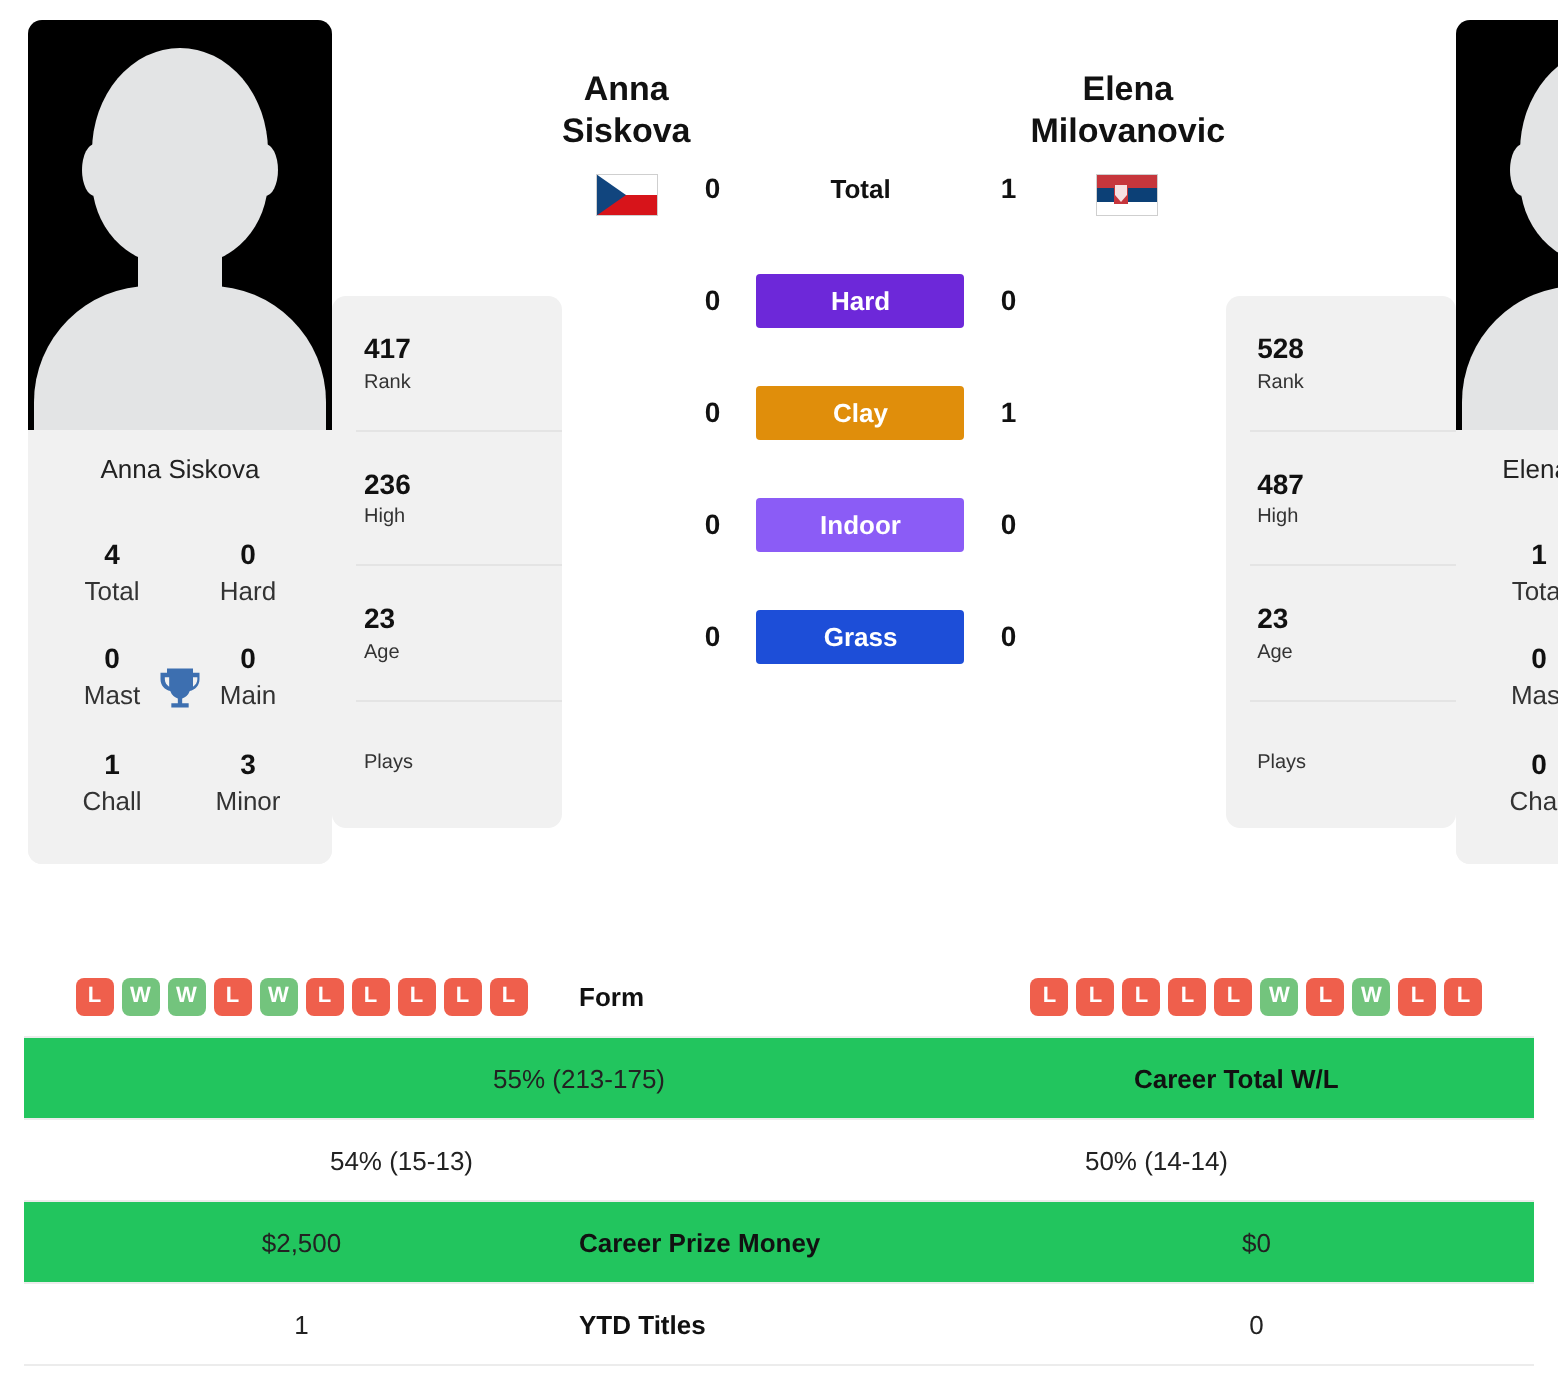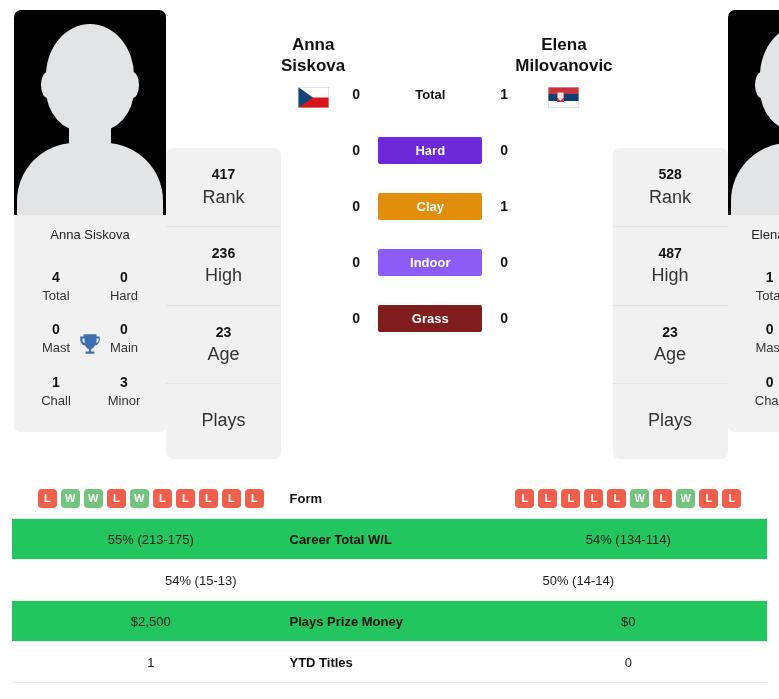--- a/index.html
+++ b/index.html
@@ -92,27 +92,28 @@
   }
 
   
   .stat-col { width: 115px; flex: 0 0 115px; margin-top: 138px; }
   .stat-card {
     background: #f1f1f1;
     border-radius: 7px;
     overflow: hidden;
   }
   .stat-cell {
-    text-align: center;
+    text-align: left;
     padding: 17px 4px 16px 4px;
     border-bottom: 1px solid #e4e4e4;
+    margin-left: 12px;
   }
   .stat-cell:last-child { border-bottom: none; }
   .stat-cell .num { font-size: 14px; font-weight: bold; color: #111; line-height: 1.4; }
-  .stat-cell .lbl { font-size: 18px; color: #333; line-height: 1.4; }
+  .stat-cell .lbl { font-size: 10px; color: #333; line-height: 1.4; }
   .stat-cell.plays { padding: 24px 4px 25px 4px; }
 
   
   .name-col {
     flex: 1 1 auto;
     text-align: center;
     padding-top: 24px;
   }
   .pname {
     font-size: 17px;
@@ -304,21 +305,21 @@
         <div class="sbadge" style="background:#e08e0b">Clay</div>
         <div class="sscore">1</div>
       </div>
       <div class="srow">
         <div class="sscore">0</div>
         <div class="sbadge" style="background:#8b5cf6">Indoor</div>
         <div class="sscore">0</div>
       </div>
       <div class="srow">
         <div class="sscore">0</div>
-        <div class="sbadge" style="background:#7f1d1d">Grass</div>
+        <div class="sbadge" style="background:#1d4ed8">Grass</div>
         <div class="sscore">0</div>
       </div>
     </div>
 
     <div class="name-col">
       <div class="pname">Elena Milovanovic</div>
       <svg class="flag" viewBox="0 0 31 21">
         <rect x="0" y="0" width="31" height="7" fill="#c6363c"></rect>
         <rect x="0" y="7" width="31" height="7" fill="#0c4076"></rect>
         <rect x="0" y="14" width="31" height="7" fill="#ffffff"></rect>
@@ -416,31 +417,30 @@
             <div class="fbadge W">W</div>
             <div class="fbadge L">L</div>
             <div class="fbadge L">L</div>
           </div>
       </div>
     </div>
 
     <div class="trow alt">
       <div class="tside">55% (213-175)</div>
       <div class="tmid">Career Total W/L</div>
-      <div class="tside">54% (134-114)</div>
     </div>
 
     <div class="trow">
       <div class="tside">54% (15-13)</div>
       <div class="tside">50% (14-14)</div>
     </div>
 
     <div class="trow alt">
       <div class="tside">$2,500</div>
-      <div class="tmid">Plays Prize Money</div>
+      <div class="tmid">Career Prize Money</div>
       <div class="tside">$0</div>
     </div>
 
     <div class="trow">
       <div class="tside">1</div>
       <div class="tmid">YTD Titles</div>
       <div class="tside">0</div>
     </div>
 
   </div>

